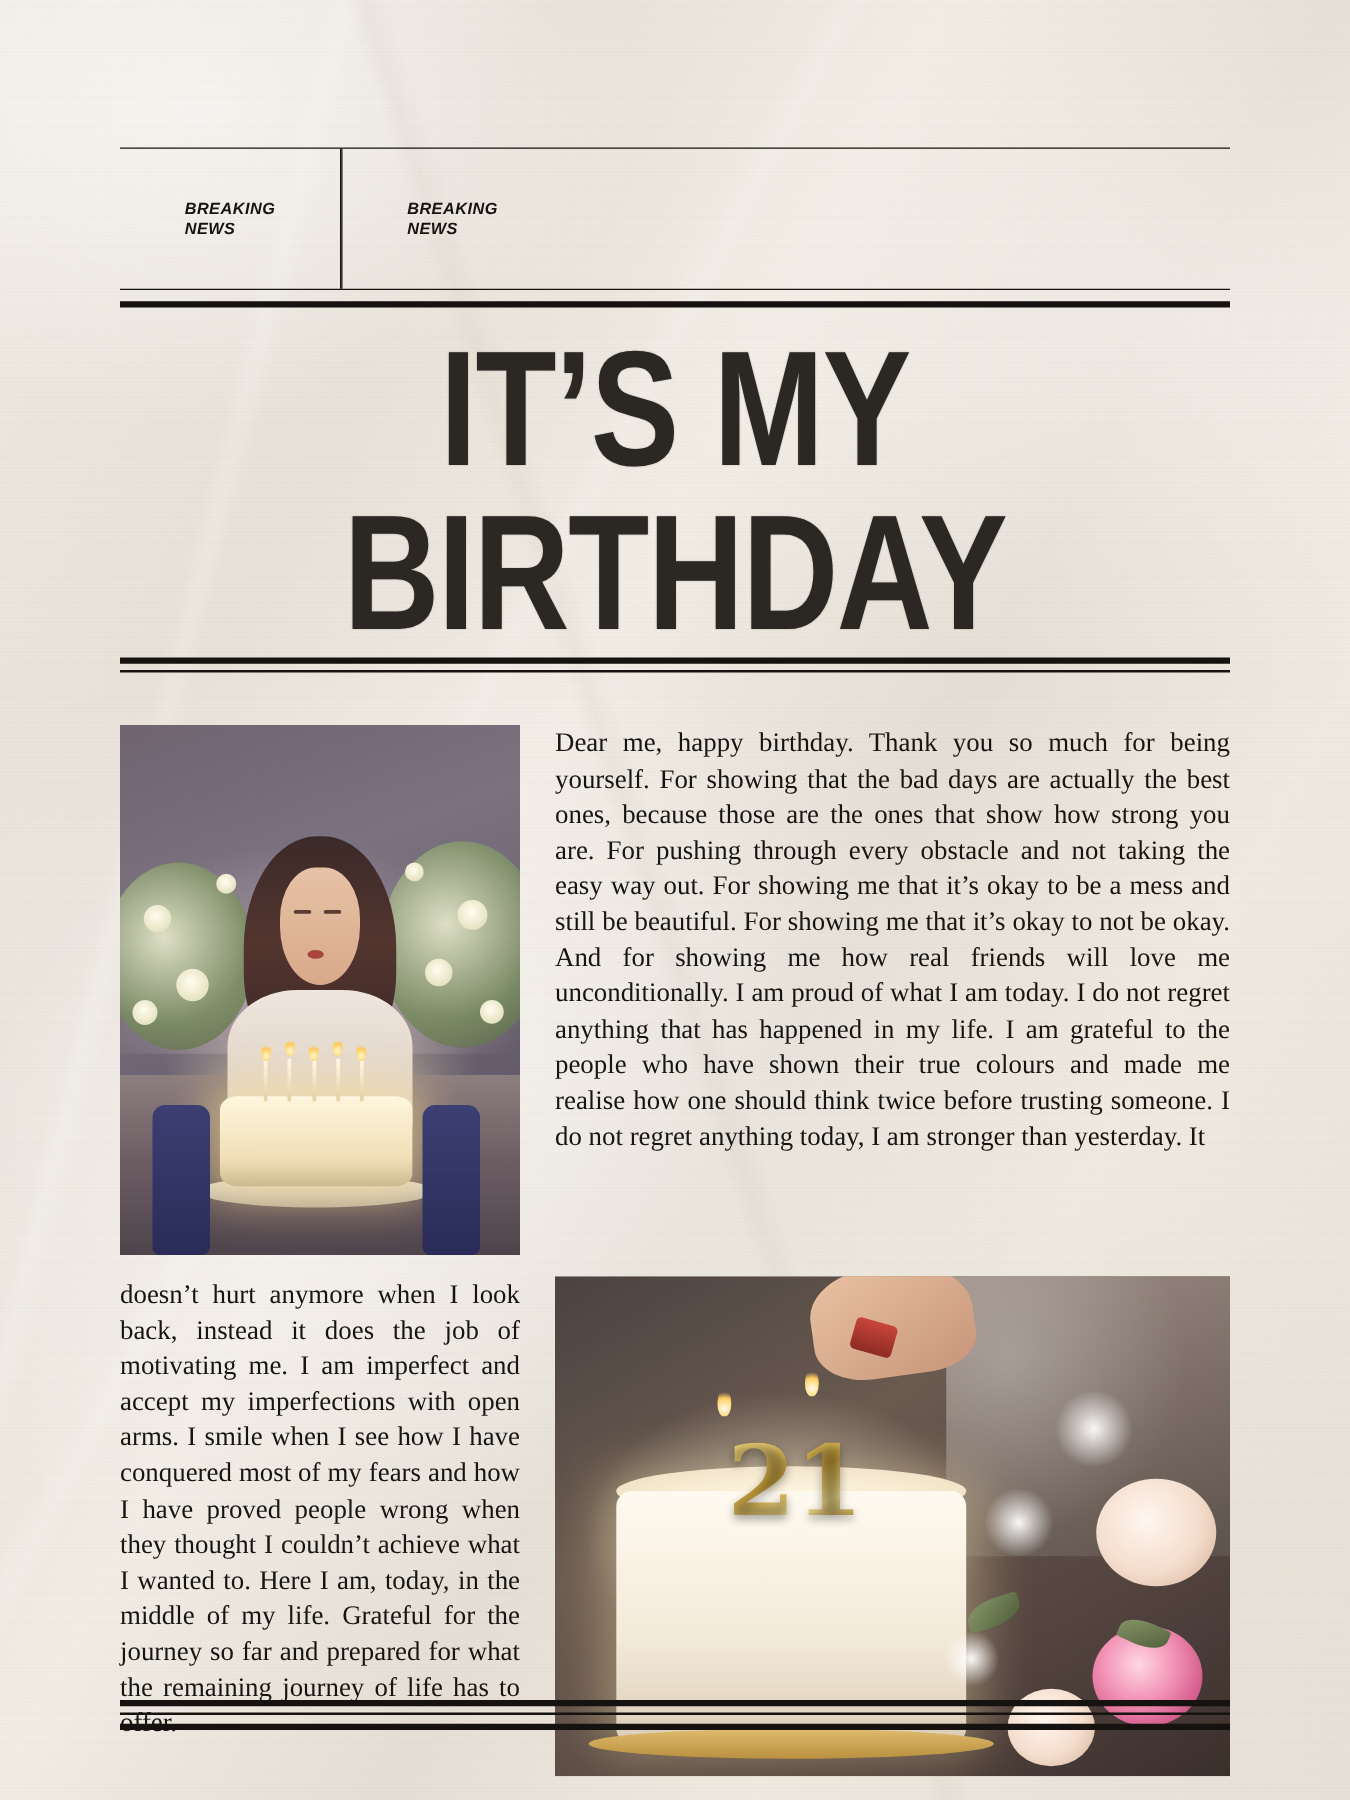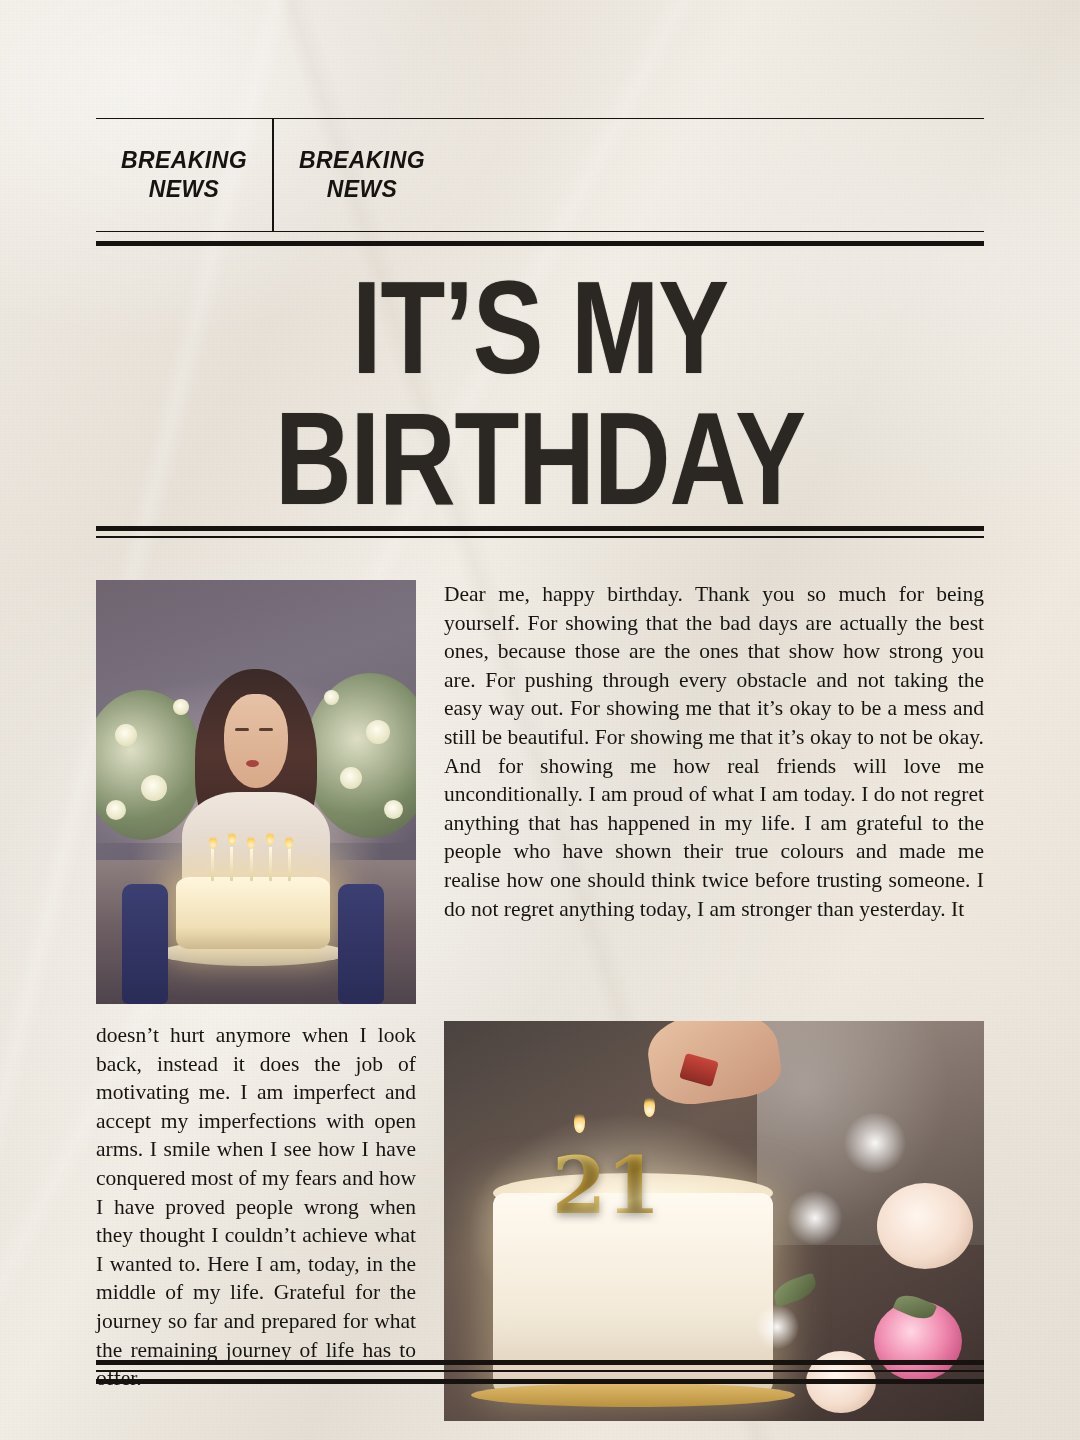--- a/index.html
+++ b/index.html
@@ -63,25 +63,24 @@
     border-bottom: 1.5px solid #15120f;
     height: 112px;
     display: flex;
     align-items: stretch;
   }
   .breaking {
     width: 176px;
     display: flex;
     align-items: center;
     justify-content: center;
-    text-align: center;
     font-family: "Liberation Sans", sans-serif;
     font-weight: bold;
     font-style: italic;
-    font-size: 23px;
+    font-size: 13px;
     line-height: 1.25;
     letter-spacing: .4px;
     color: #171310;
   }
   .breaking.left { border-right: 1.5px solid #15120f; }
   .breaking.right { border-left: 1.5px solid #15120f; }
   .title-wrap {
     flex: 1;
     display: flex;
     flex-direction: column;
@@ -309,20 +308,21 @@
     position: absolute;
     font-family: "DejaVu Serif", serif;
     font-weight: bold;
     font-size: 78px;
     line-height: 1;
     color: transparent;
     background: linear-gradient(160deg, #f6e08a 0%, #c9a13a 45%, #f4dd8d 70%, #9c7a28 100%);
     -webkit-background-clip: text;
     background-clip: text;
     text-shadow: 0 3px 8px rgba(0,0,0,.35);
+    margin-left: 30px;
   }
   .ph2-flame {
     position: absolute; width: 11px; height: 22px;
     border-radius: 50% 50% 45% 45%;
     background: radial-gradient(circle at 50% 72%, #fffce8, #ffcf63 50%, rgba(255,170,50,0) 78%);
     filter: blur(.3px);
   }
   .ph2-hand {
     position: absolute; left: 38%; top: -2%; width: 24%; height: 22%;
     background: linear-gradient(150deg, #e9c3a3, #c8957a);

